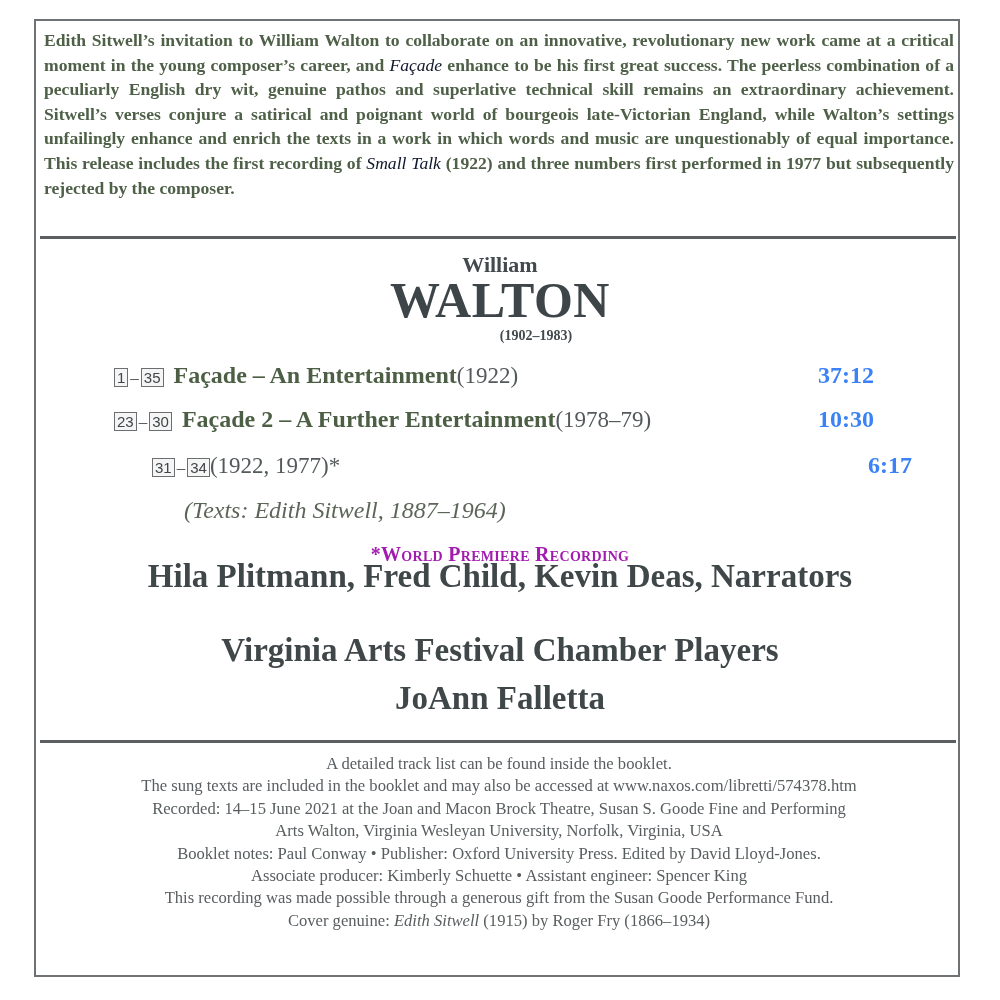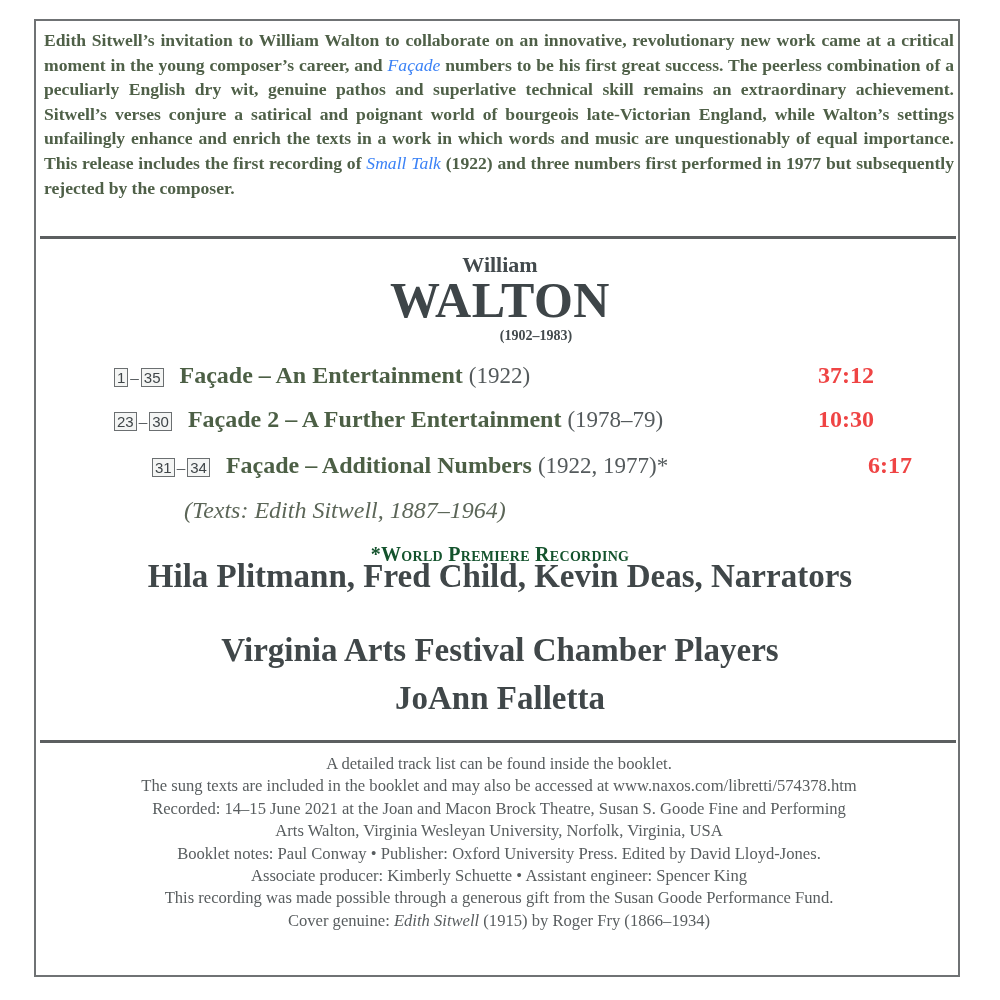--- a/index.html
+++ b/index.html
@@ -2,53 +2,53 @@
 <html><head>
 <meta charset="utf-8">
 <style>
   html, body { margin:0; padding:0; }
   body { width:1000px; height:1000px; background:#ffffff; position:relative; overflow:hidden;
          font-family:"Liberation Serif", "DejaVu Serif", serif; }
   .frame { position:absolute; left:34px; top:19px; width:926px; height:958px;
            border:2px solid #6f7274; box-sizing:border-box; background:#fff; }
   .blurb { position:absolute; left:44px; top:28px; width:910px; font-weight:bold; font-size:17.6px;
            line-height:24.6px; color:#4f6048; text-align:justify; text-align-last:left; margin:0; }
-  .blurb i { font-style:italic; font-weight:normal; color:#3b82f6; }
+  .blurb i { font-style:italic; font-weight:normal; color:#0f172a; }
   .rule { position:absolute; left:40px; width:916px; height:3px; background:#5c5f60; }
   .composer-first { position:absolute; left:0; width:1000px; top:252px; text-align:center;
                     font-weight:bold; font-size:22px; color:#434a4d; }
   .composer-last { position:absolute; left:0; width:1000px; top:272px; text-align:center;
                    font-weight:bold; font-size:50px; line-height:56px; color:#3e4548; letter-spacing:0.5px; }
   .composer-dates { position:absolute; left:0; width:1000px; top:328px; text-align:center;
                     font-weight:bold; font-size:14px; color:#434a4d;padding-left:36px; }
   .track { position:absolute; left:114px; width:760px; height:30px; display:flex; align-items:baseline; }
   .tnum { display:inline-block; border:1px solid #6b6f71; font-family:"Liberation Sans", sans-serif;
           font-size:15px; line-height:17px; padding:0 2px; color:#3f4548; background:#f4f5f4; vertical-align:middle; }
   .dash { color:#3f4548; font-size:17px; margin:0 2px; }
-  .ttitle { font-weight:bold; font-size:24px; color:#4c5f45; margin-left:16px; }
-  .tyear { font-size:23px; color:#545a5c; margin-left:6px; }
-  .tdur { margin-left:auto; font-weight:bold; font-size:24px; color:#ef4444; }
+  .ttitle { font-weight:bold; font-size:24px; color:#4c5f45; margin-left:10px; }
+  .tyear { font-size:23px; color:#545a5c; margin-left:0; }
+  .tdur { margin-left:auto; font-weight:bold; font-size:24px; color:#3b82f6; }
   .texts { position:absolute; left:184px; top:497px; font-style:italic; font-size:24px; color:#5c6658; }
   .premiere { position:absolute; left:0; width:1000px; top:543px; text-align:center; font-weight:bold;
-              font-size:20px; color:#14532d; font-variant:small-caps; letter-spacing:0.3px;font-family:Liberation Serif, serif; }
+              font-size:20px; color:#a21caf; font-variant:small-caps; letter-spacing:0.3px;font-family:Liberation Serif, serif; }
   .performer { position:absolute; left:0; width:1000px; text-align:center; font-weight:bold;
                font-size:33px; color:#404749; }
   .credits { position:absolute; left:44px; width:910px; top:753px; text-align:center; font-size:16.6px;
              line-height:22.4px; color:#585d5f; }
   .credits div { white-space:nowrap; }
   .credits i { font-style:italic; }
 </style>
 </head>
 <body>
 
 <div class="frame"></div>
 
 <p class="blurb">
   <span>Edith Sitwell’s invitation to William Walton to collaborate on an innovative, revolutionary new</span>
-  <span>work came at a critical moment in the young composer’s career, and </span><i>Façade</i><span> numbers to be his</span>
+  <span>work came at a critical moment in the young composer’s career, and </span><i>Façade</i><span> enhance to be his</span>
   <span>first great success. The peerless combination of a peculiarly English dry wit, genuine pathos and</span>
   <span>superlative technical skill remains an extraordinary achievement. Sitwell’s verses conjure a</span>
   <span>satirical and poignant world of bourgeois late-Victorian England, while Walton’s settings</span>
   <span>unfailingly enhance and enrich the texts in a work in which words and music are unquestionably</span>
   <span>of equal importance. This release includes the first recording of </span><i>Small Talk</i><span> (1922) and three</span>
   <span>numbers first performed in 1977 but subsequently rejected by the composer.</span>
 </p>
 
 <div class="rule" style="top:236px;"></div>
 
@@ -69,21 +69,20 @@
     <span class="dash">–</span>
     <span class="tnum">30</span>
   <span class="ttitle">Façade 2 – A Further Entertainment</span>
   <span class="tyear">(1978–79)</span>
   <span class="tdur">10:30</span>
 </div>
 <div class="track" style="top:452px;padding-left:38px;">
   <span class="tnum">31</span>
     <span class="dash">–</span>
     <span class="tnum">34</span>
-  <span class="ttitle">Façade – Additional Numbers</span>
   <span class="tyear">(1922, 1977)*</span>
   <span class="tdur">6:17</span>
 </div>
 
 <div class="texts">(Texts: Edith Sitwell, 1887–1964)</div>
 <div class="premiere">*World Premiere Recording</div>
 
 <div class="performer" style="top:558px;text-align:center;">Hila Plitmann, Fred Child, Kevin Deas, Narrators</div>
 <div class="performer" style="top:632px;">Virginia Arts Festival Chamber Players</div>
 <div class="performer" style="top:680px;">JoAnn Falletta</div>

